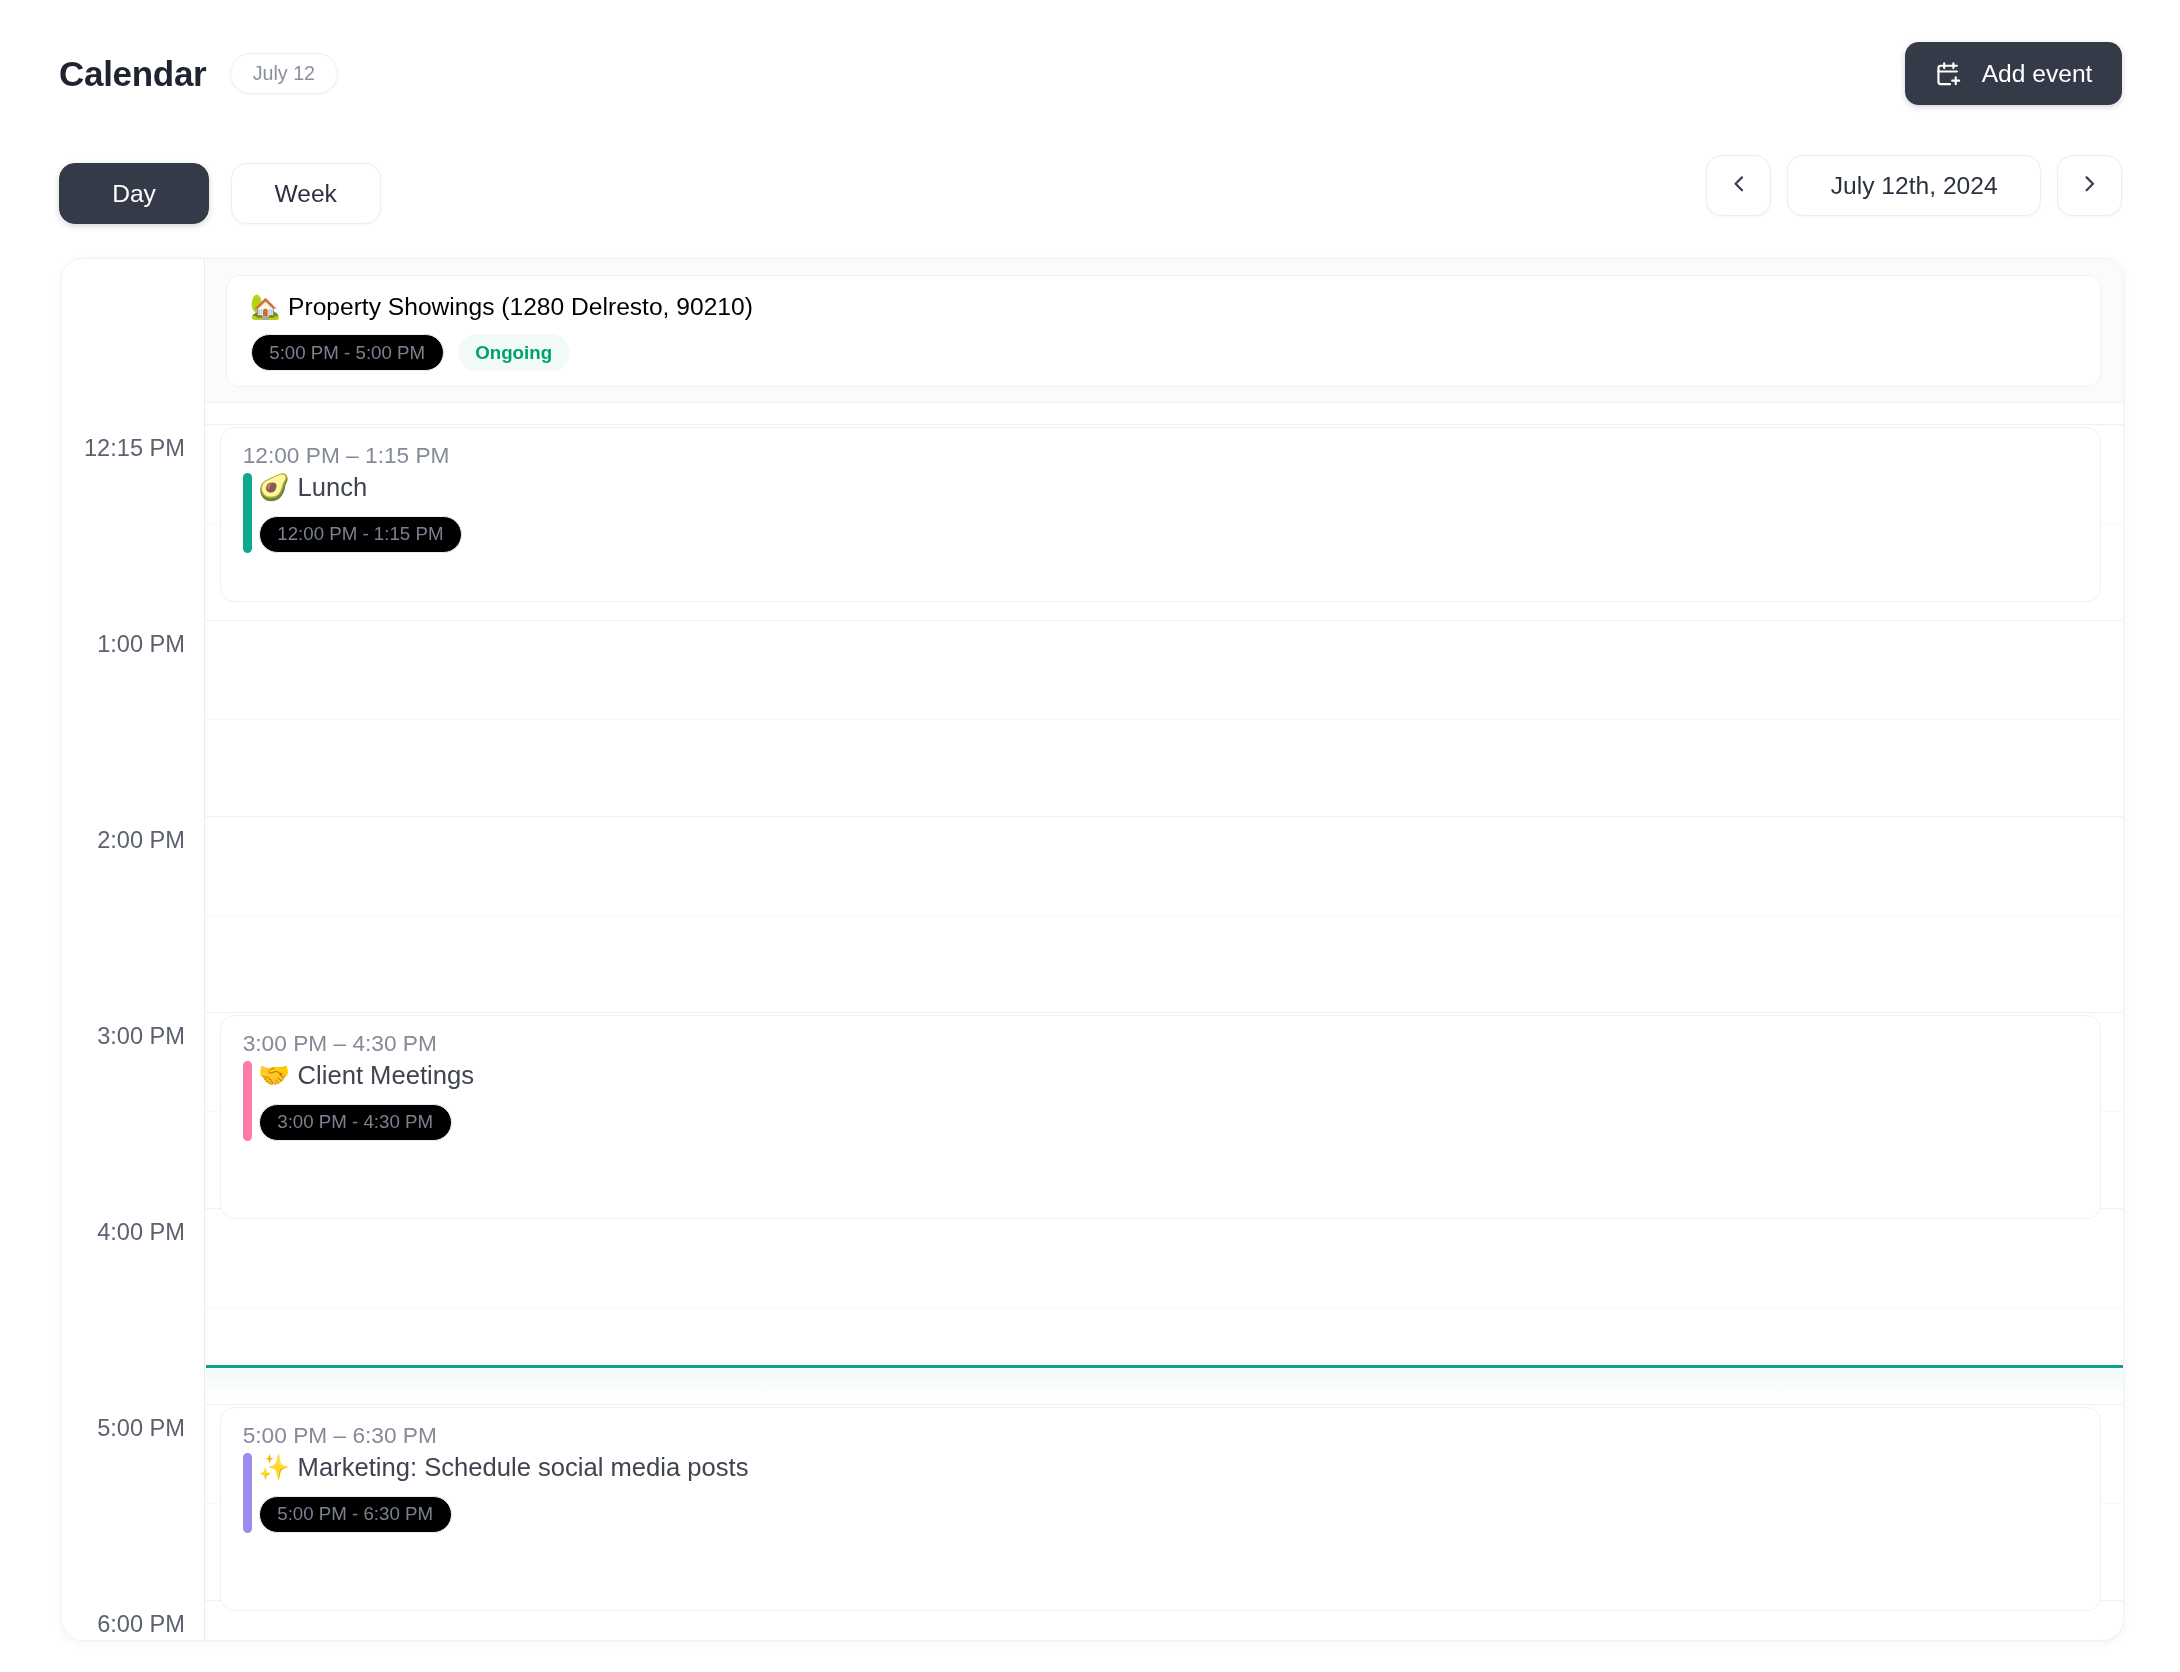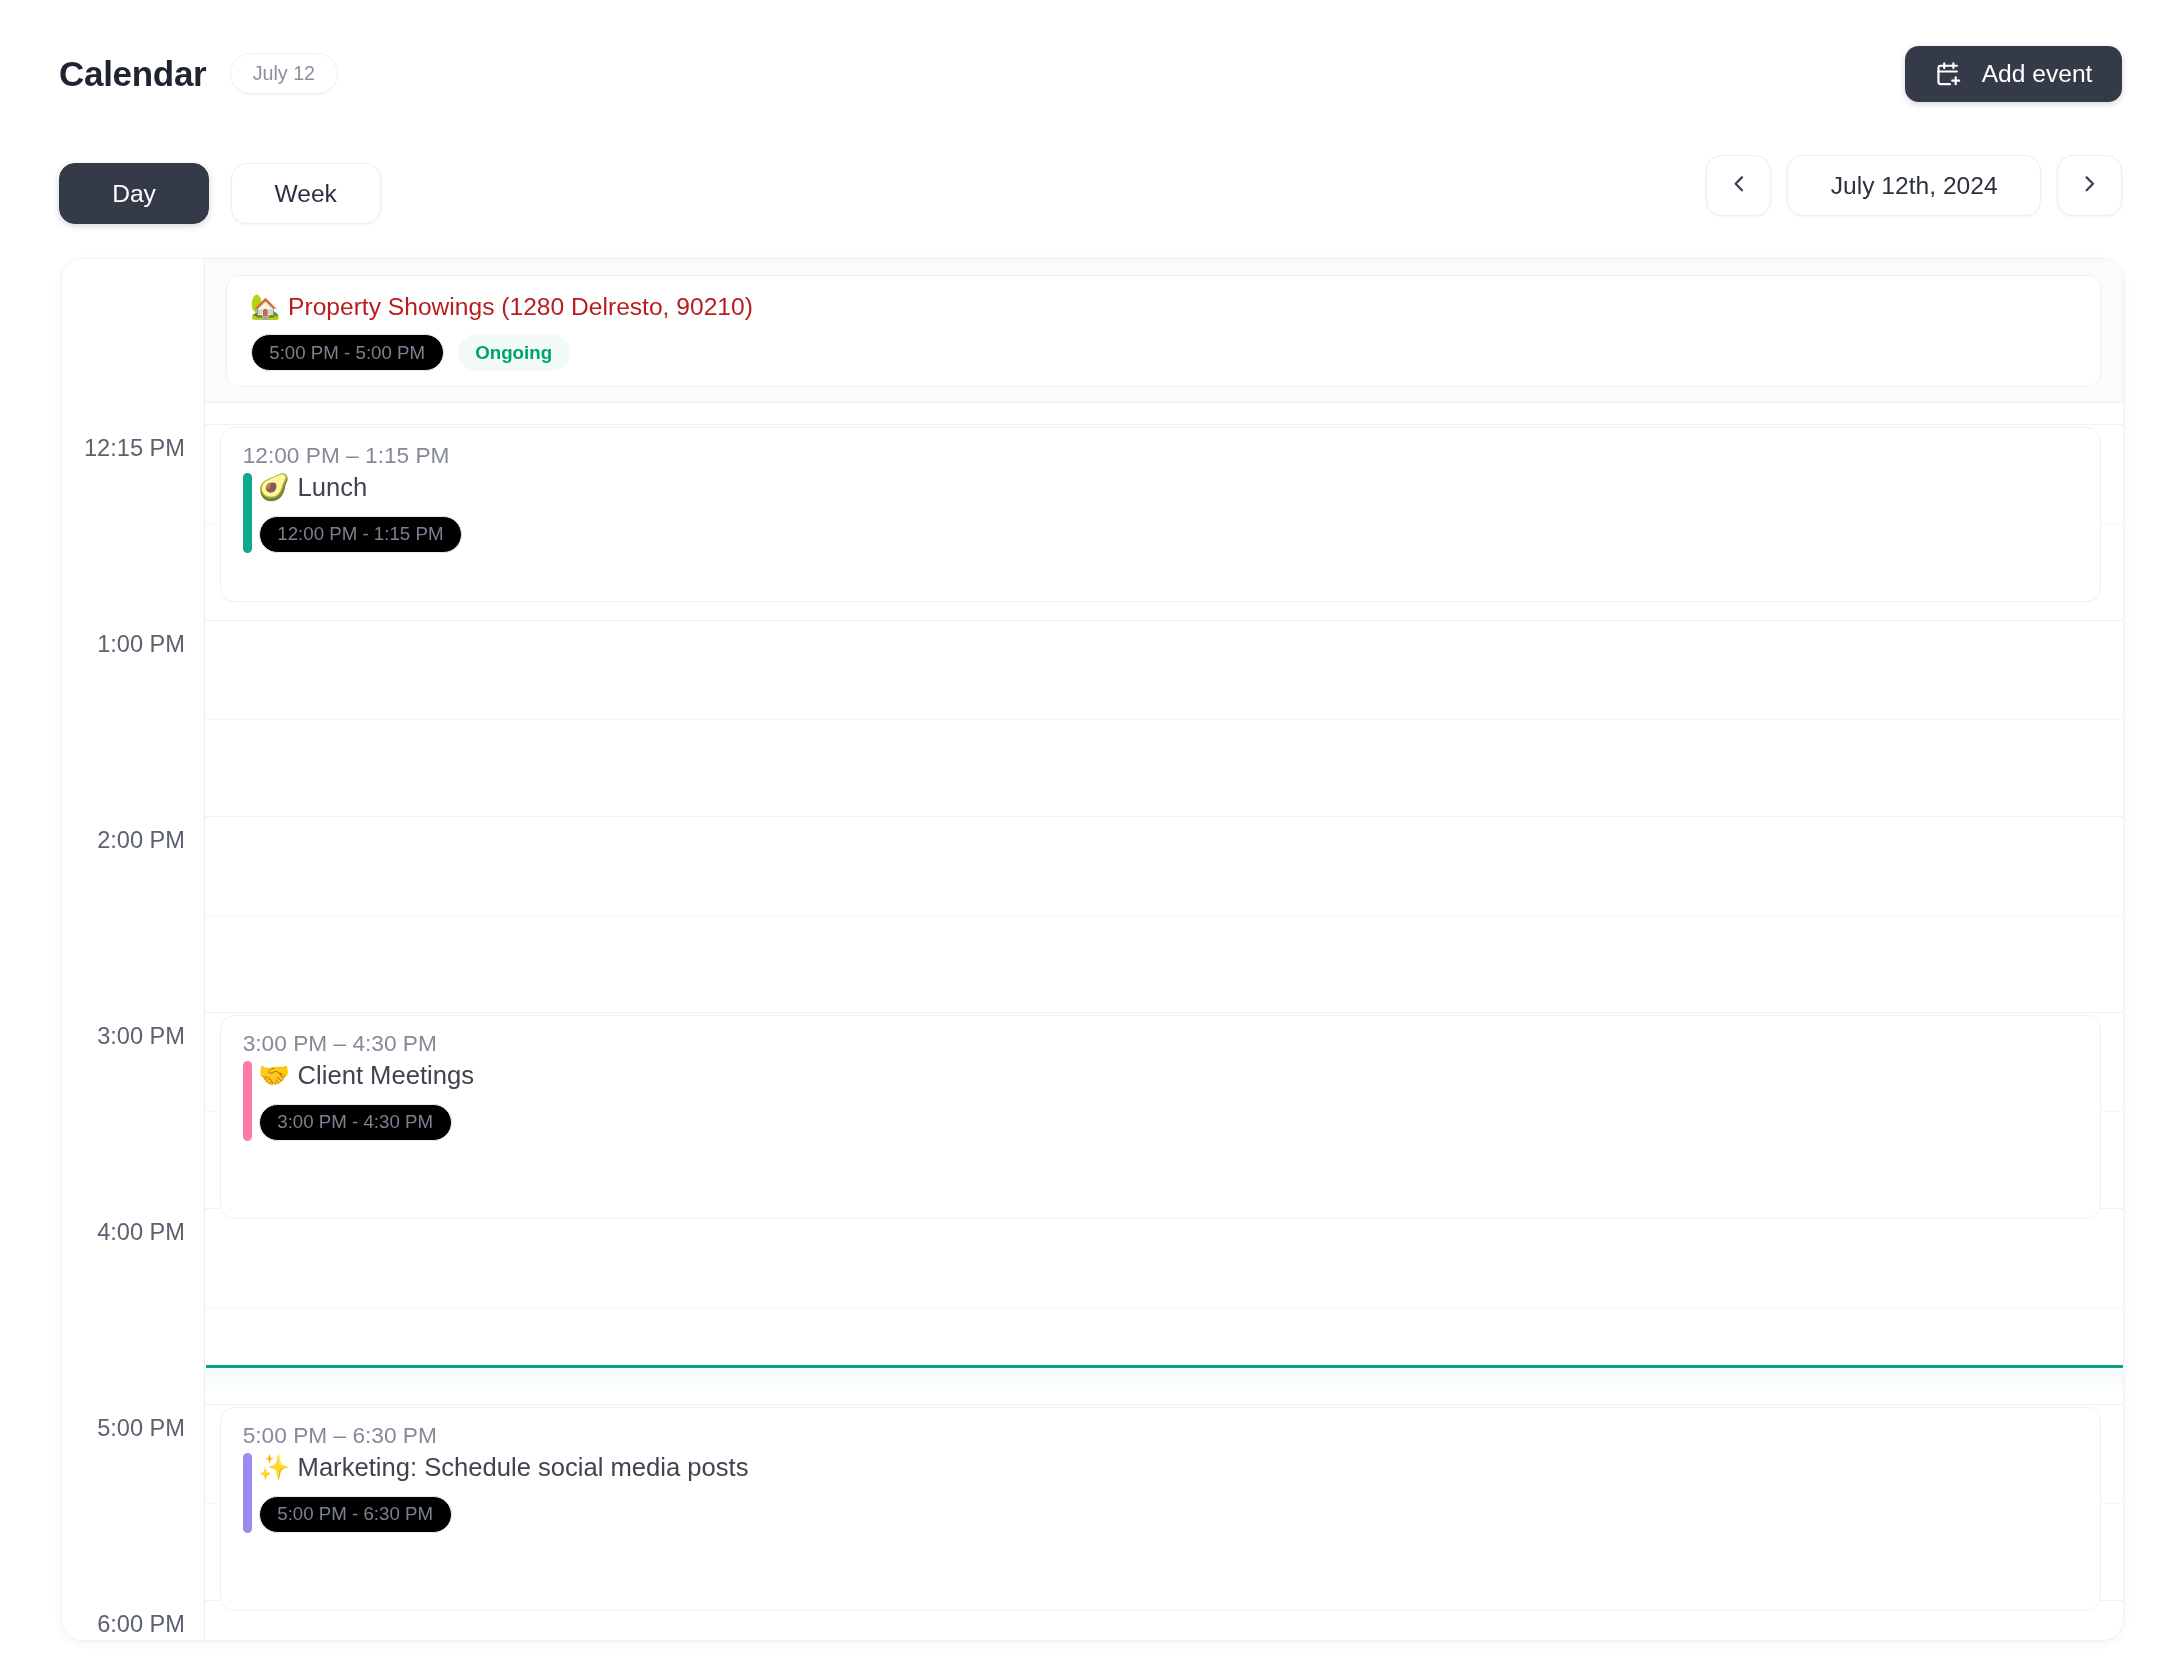--- a/index.html
+++ b/index.html
@@ -48,21 +48,21 @@
     color: #8a8f9c;
     font-size: 19.7px;
     box-shadow: 0 1px 2px rgba(16,24,40,.04);
   }
   .spacer { flex: 1; }
 
   .add-event-btn {
     display: inline-flex;
     align-items: center;
     gap: 19px;
-    height: 56px;
+    height: 63px;
     padding: 0 29.6px;
     border: none;
     border-radius: 13.8px;
     background: #353a48;
     color: #ffffff;
     font-size: 24.6px;
     font-family: "Liberation Sans", sans-serif;
     cursor: pointer;
     box-shadow: 0 2px 5.9px rgba(16,24,40,.18);
   }
@@ -193,21 +193,21 @@
     right: 21.7px;
     height: 112px;
     background: #ffffff;
     border: 1.5px solid #eef0f4;
     border-radius: 13.8px;
     padding: 15.8px 23.6px;
     cursor: pointer;
   }
   .allday-title {
     font-size: 24.6px;
-    color: #b91c1c;
+    color: #000000;
     white-space: nowrap;
   }
   .badge-row {
     margin-top: 13.8px;
     display: flex;
     align-items: center;
     gap: 13.8px;
   }
   .time-pill {
     display: inline-flex;

